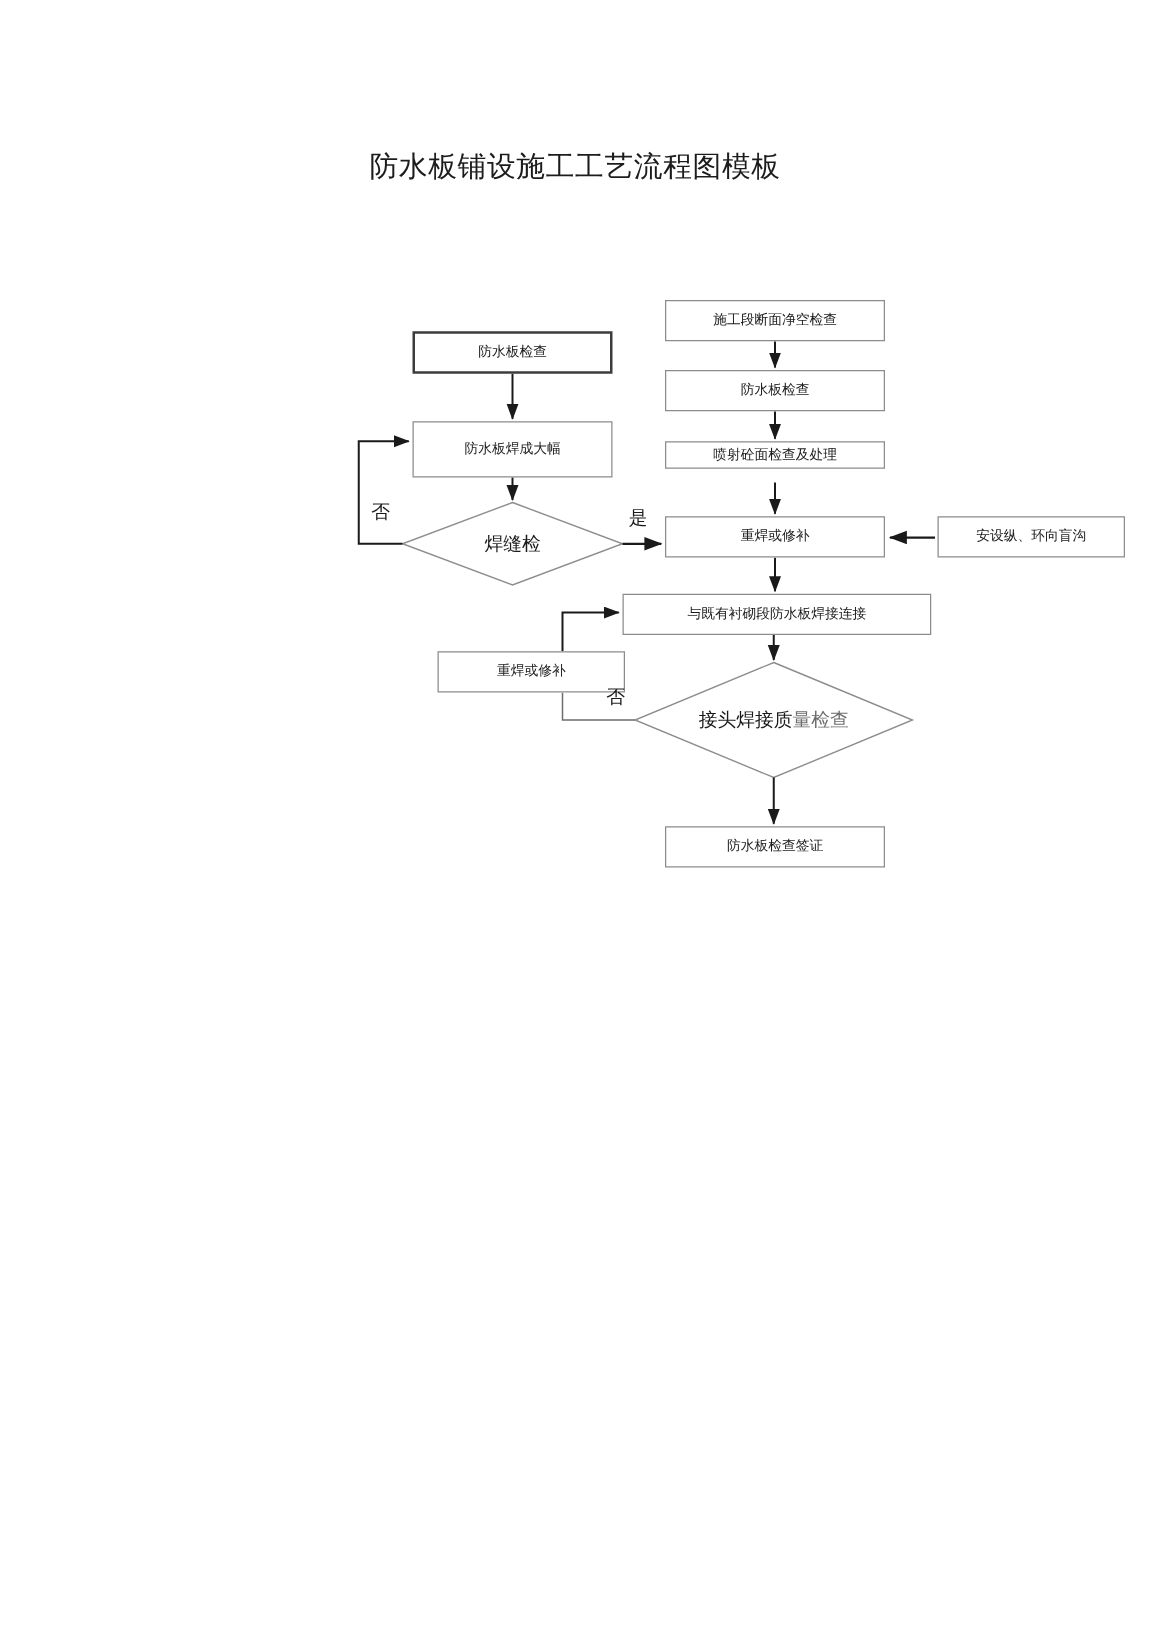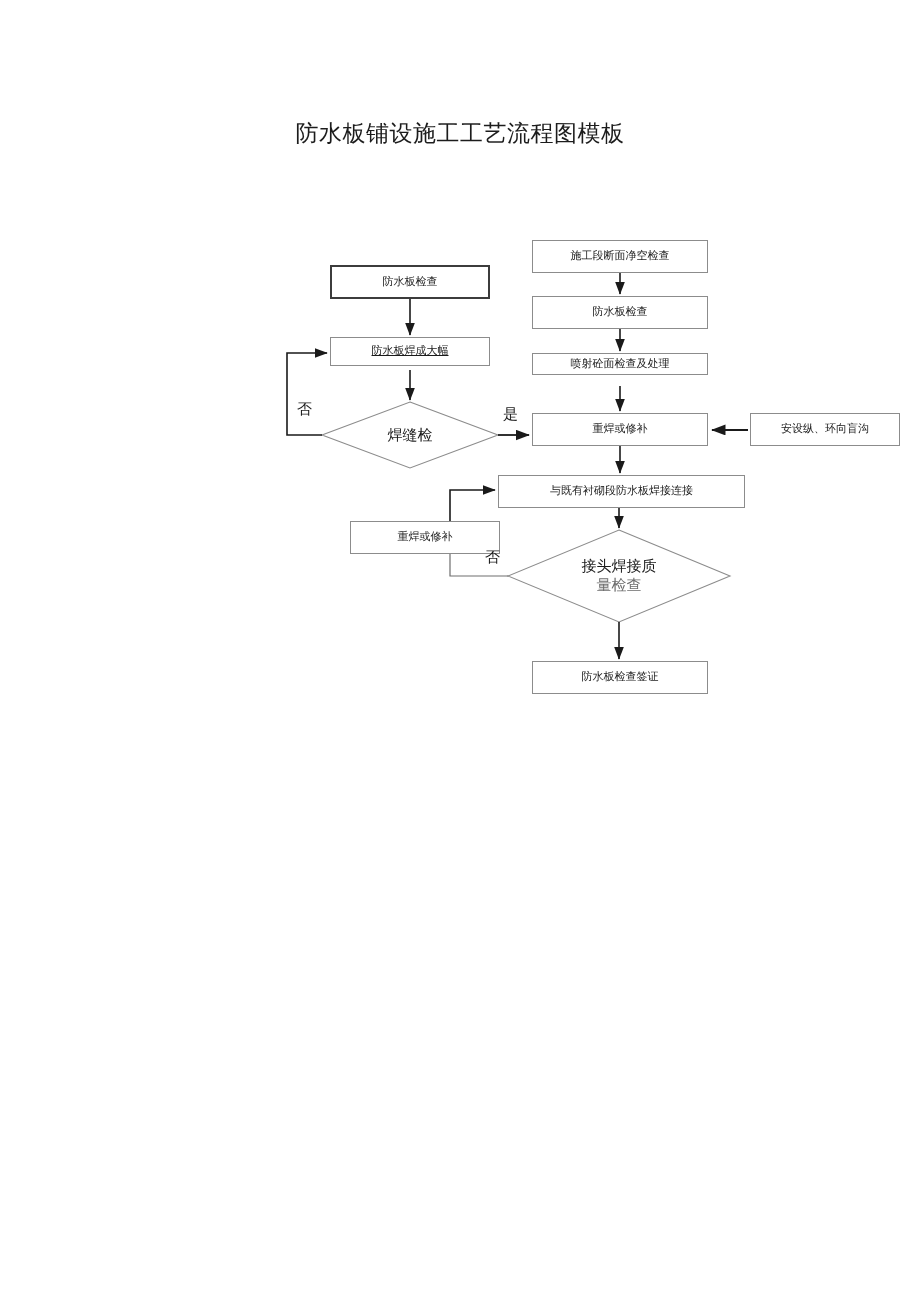--- a/index.html
+++ b/index.html
@@ -132,21 +132,21 @@
   </div>
 
   <div class="node box" style="left:532px; top:353px; width:176px; height:22px;">
     <span>喷射砼面检查及处理</span>
   </div>
 
   <div class="node box strong" style="left:330px; top:265px; width:160px; height:34px;">
     <span>防水板检查</span>
   </div>
 
-  <div class="node box" style="left:330px; top:337px; width:160px; height:29px;text-decoration:underline;">
+  <div class="node box" style="left:330px; top:337px; width:160px; height:45px;">
     <span>防水板焊成大幅</span>
   </div>
 
   <div class="diamond-label" style="left:322px; top:402px; width:176px; height:66px;">
     <span>焊缝检</span>
   </div>
 
   <div class="node box" style="left:532px; top:413px; width:176px; height:33px;">
     <span>重焊或修补</span>
   </div>
@@ -156,21 +156,21 @@
   </div>
 
   <div class="node box" style="left:498px; top:475px; width:247px; height:33px;">
     <span>与既有衬砌段防水板焊接连接</span>
   </div>
 
   <div class="node box" style="left:350px; top:521px; width:150px; height:33px;">
     <span>重焊或修补</span>
   </div>
 
-  <div class="diamond-label faint" style="left:508px; top:530px; width:222px; height:92px; flex-direction:column;">
+  <div class="diamond-label faint" style="left:508px; top:530px; width:222px; height:92px; flex-direction:row;">
     <span>接头焊接质</span>
     <span class="faint-line">量检查</span>
   </div>
 
   <div class="node box" style="left:532px; top:661px; width:176px; height:33px;">
     <span>防水板检查签证</span>
   </div>
 
   <div class="edge-label" style="left:297px; top:400px;">
     <span>否</span>

